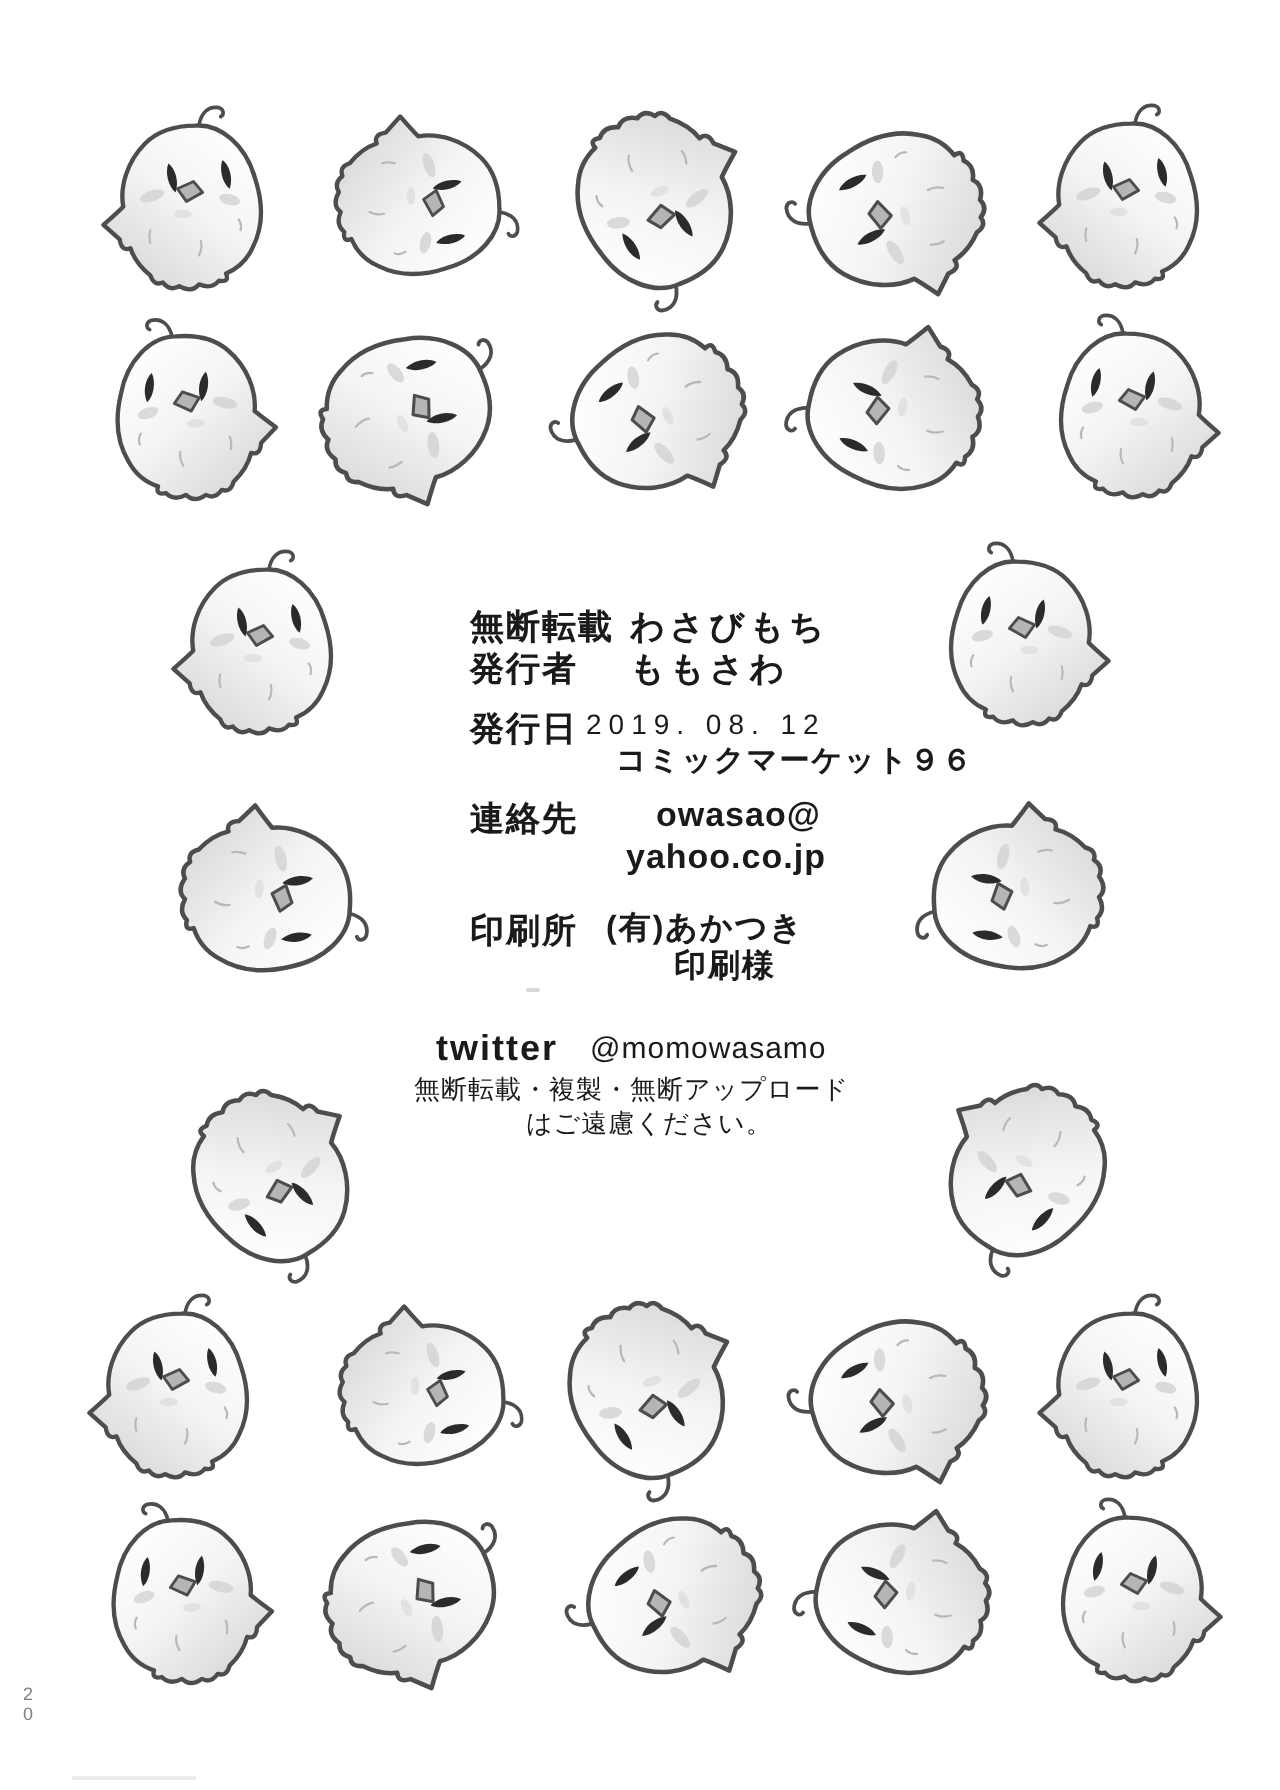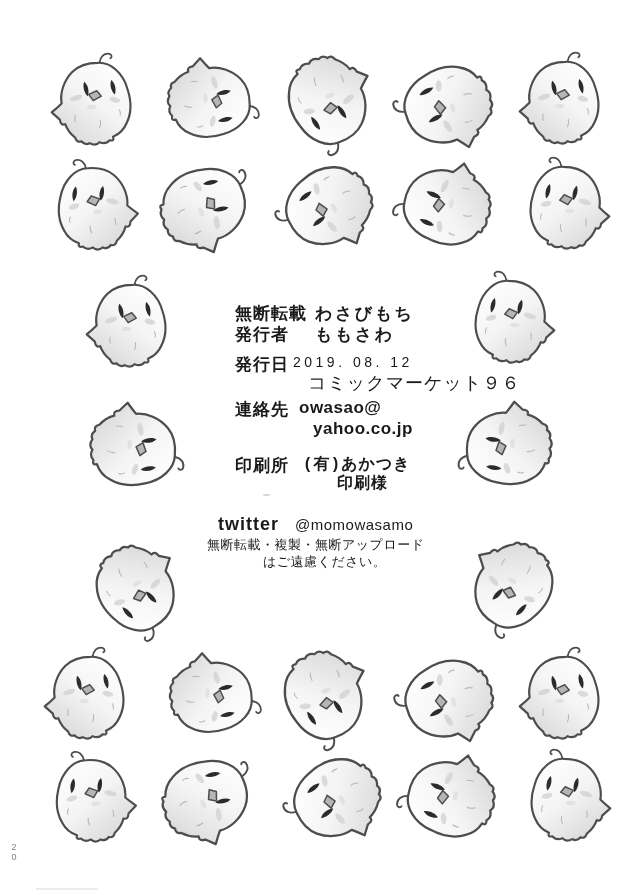--- a/index.html
+++ b/index.html
@@ -12,23 +12,23 @@
   #bird-layer{position:absolute;inset:0;}
   .bird{position:absolute;width:92px;height:101px;}
   .bird svg{display:block;overflow:visible;width:92px;height:101px;}
   
   .colophon{position:absolute;left:235px;top:0;width:270px;height:600px;}
   .cline{position:absolute;left:0;white-space:nowrap;height:22px;width:270px;}
   .lbl{position:absolute;left:0;font-weight:bold;font-size:17px;letter-spacing:1px;}
   .val{position:absolute;white-space:nowrap;}
   .v-strong{font-weight:bold;font-size:17px;letter-spacing:2.5px;}
   .v-date{font-size:14px;letter-spacing:3.5px;font-weight:500;}
-  .v-event{font-size:18px;letter-spacing:1px;}
+  .v-event{font-size:15px;letter-spacing:1px;font-weight:bold;}
   .v-latin{font-weight:bold;font-size:17px;letter-spacing:0.5px;}
-  .v-print{font-weight:bold;font-size:16px;letter-spacing:1px;font-family:Liberation Mono, monospace;}
+  .v-print{font-weight:bold;font-size:16px;letter-spacing:1px;}
   .tw-label{position:absolute;font-weight:bold;font-size:18px;letter-spacing:1px;}
   .tw-handle{position:absolute;font-weight:normal;font-size:15px;letter-spacing:0.5px;}
   .disc{position:absolute;font-size:13px;letter-spacing:0.5px;white-space:nowrap;}
   
   .page-num{
     position:absolute;left:8px;top:842px;width:12px;
     font-size:9px;line-height:10px;color:#808080;
     white-space:pre-line;text-align:center;
   }
   .scan-line{position:absolute;left:36px;top:888px;width:62px;height:2px;background:#ececec;}
@@ -216,21 +216,21 @@
   <div class="cline" style="top:353px">
     <span class="lbl">発行日</span>
     <span class="val v-date" style="left:58px;top:1px">2019. 08. 12</span>
   </div>
   <div class="cline" style="top:371px">
     <span class="val v-event" style="left:73px">コミックマーケット９６</span>
   </div>
 
   <div class="cline" style="top:398px">
     <span class="lbl">連絡先</span>
-    <span class="val v-latin" style="left:64px">owasao@</span>
+    <span class="val v-latin" style="left:93px">owasao@</span>
   </div>
   <div class="cline" style="top:419px">
     <span class="val v-latin" style="left:78px">yahoo.co.jp</span>
   </div>
 
   <div class="cline" style="top:454px">
     <span class="lbl">印刷所</span>
     <span class="val v-print" style="left:68px">(有)あかつき</span>
   </div>
   <div class="cline" style="top:473px">

